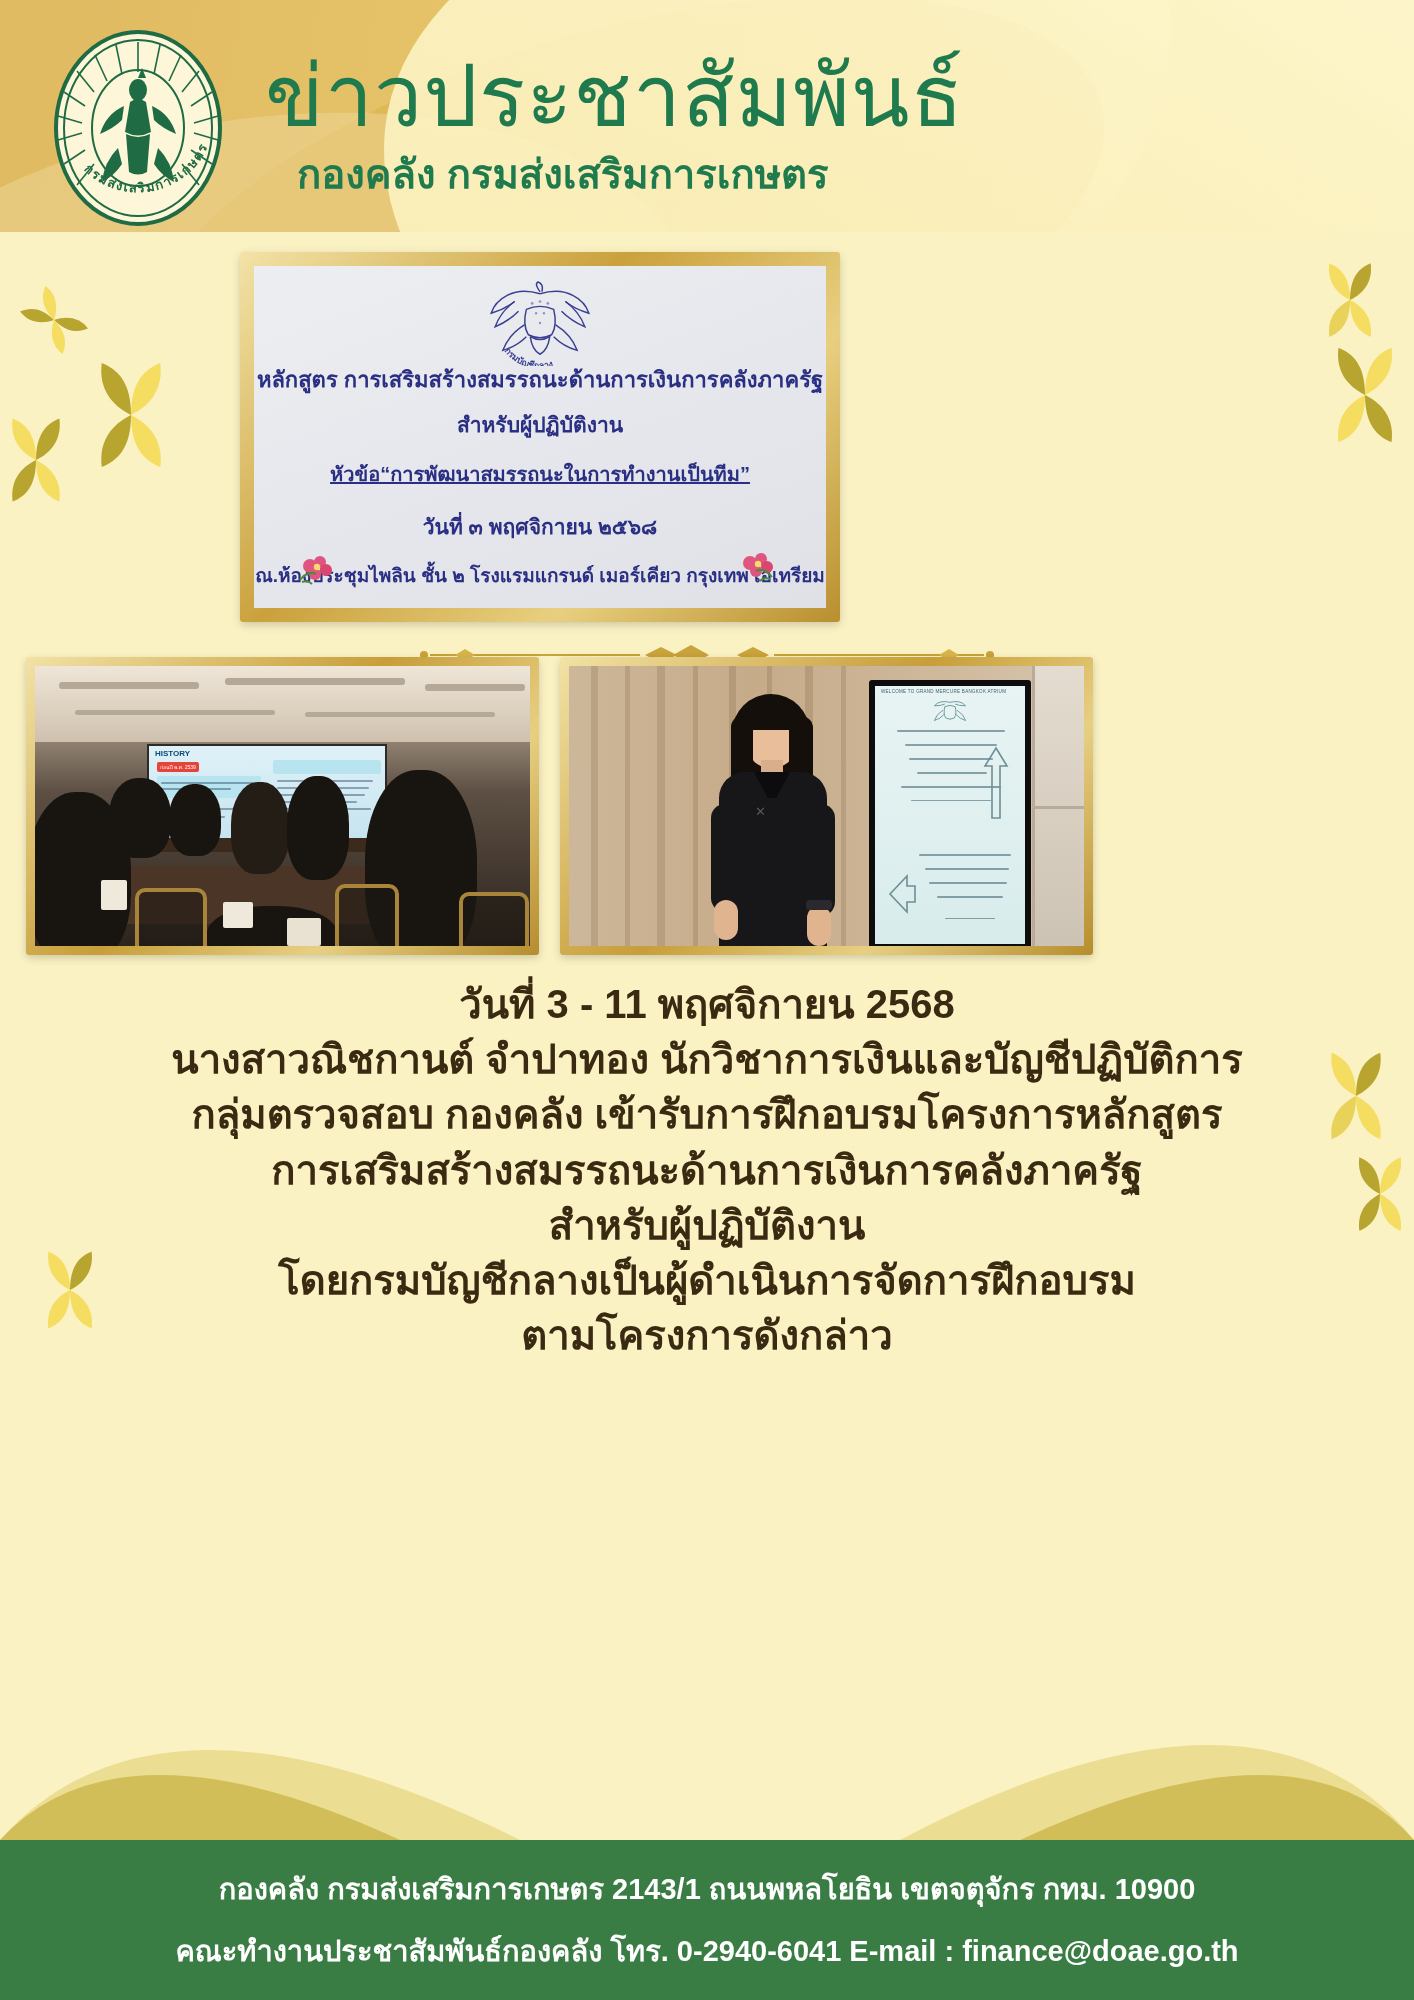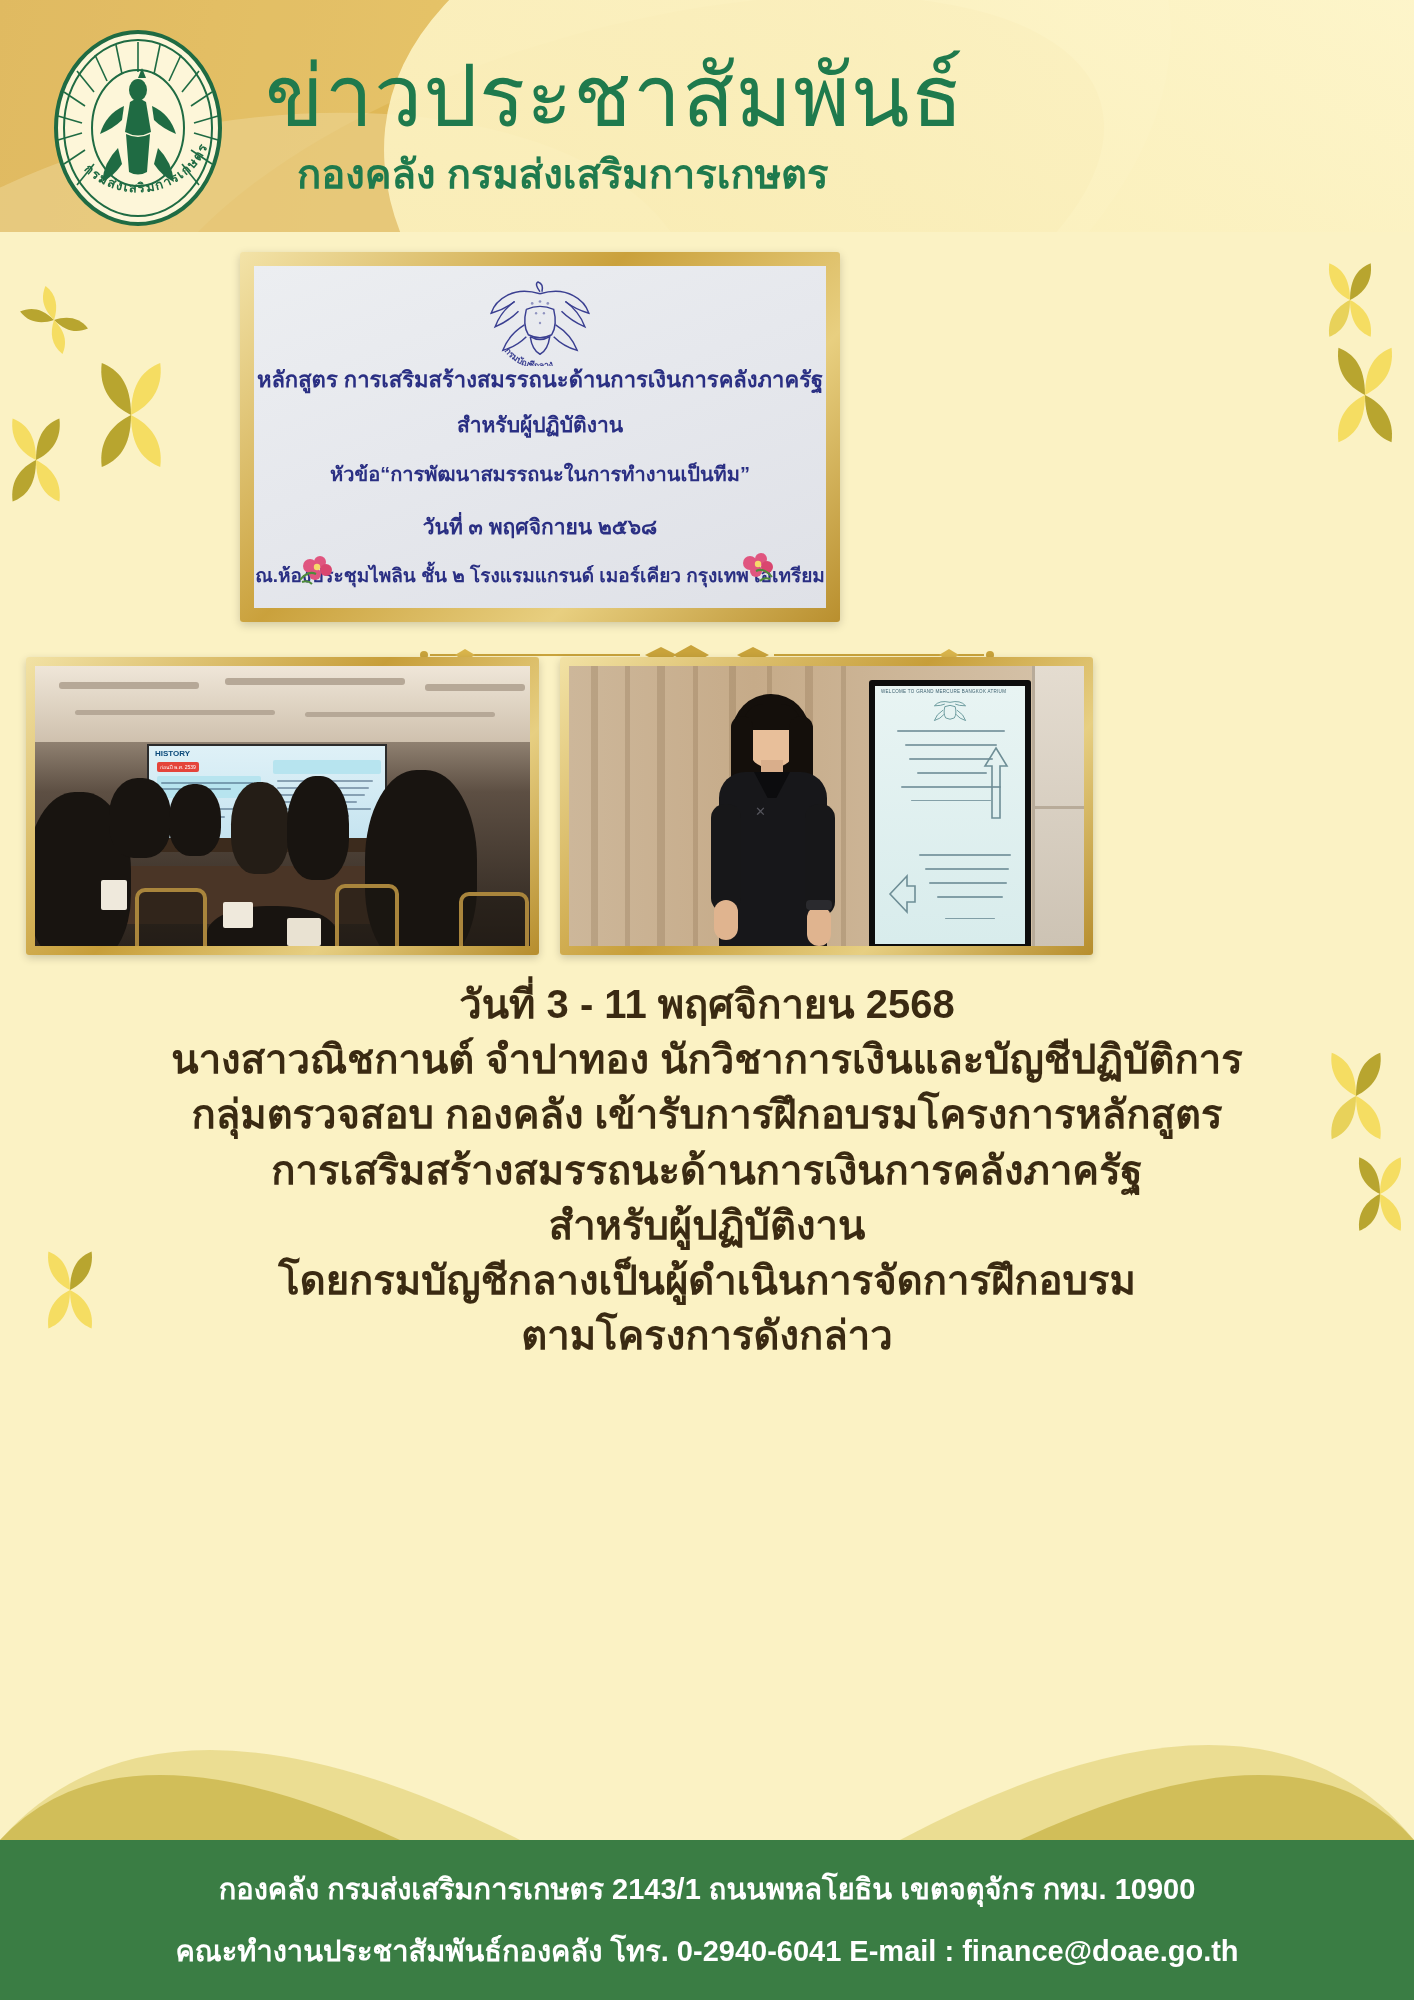--- a/index.html
+++ b/index.html
@@ -73,21 +73,21 @@
   .garuda {
     position:absolute; left:50%; top:14px; transform:translateX(-50%);
     width:118px; height:86px;
   }
   .slide-line {
     position:absolute; left:0; width:100%; text-align:center;
     color:#2a2f83; font-weight:700; white-space:nowrap;
   }
   .sl1 { top:96px; font-size:22px; }
   .sl2 { top:142px; font-size:21px; }
-  .sl3 { top:192px; font-size:20px; }
+  .sl3 { top:192px; font-size:20px;text-decoration:underline; }
   .sl4 { top:244px; font-size:21px; }
   .sl5 { top:294px; font-size:19px; }
 
   .flower-sl-l { position:absolute; left:42px; bottom:18px; }
   .flower-sl-r { position:absolute; right:46px; bottom:20px; }
 
   
   .divider { position:absolute; left:0; top:405px; width:1414px; height:36px; }
 
   

